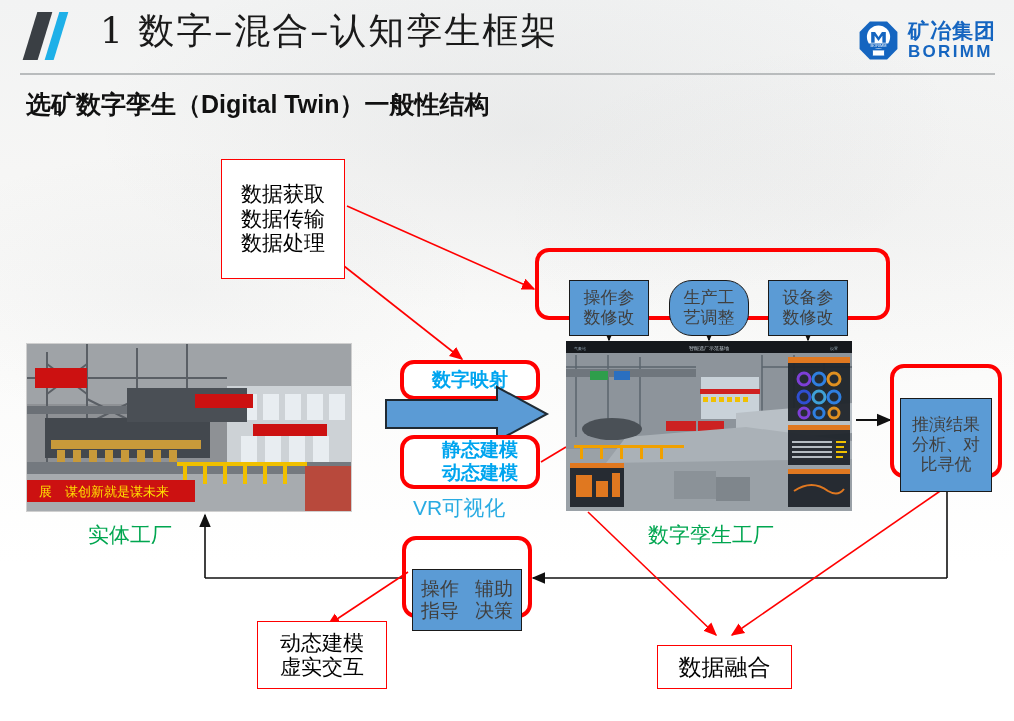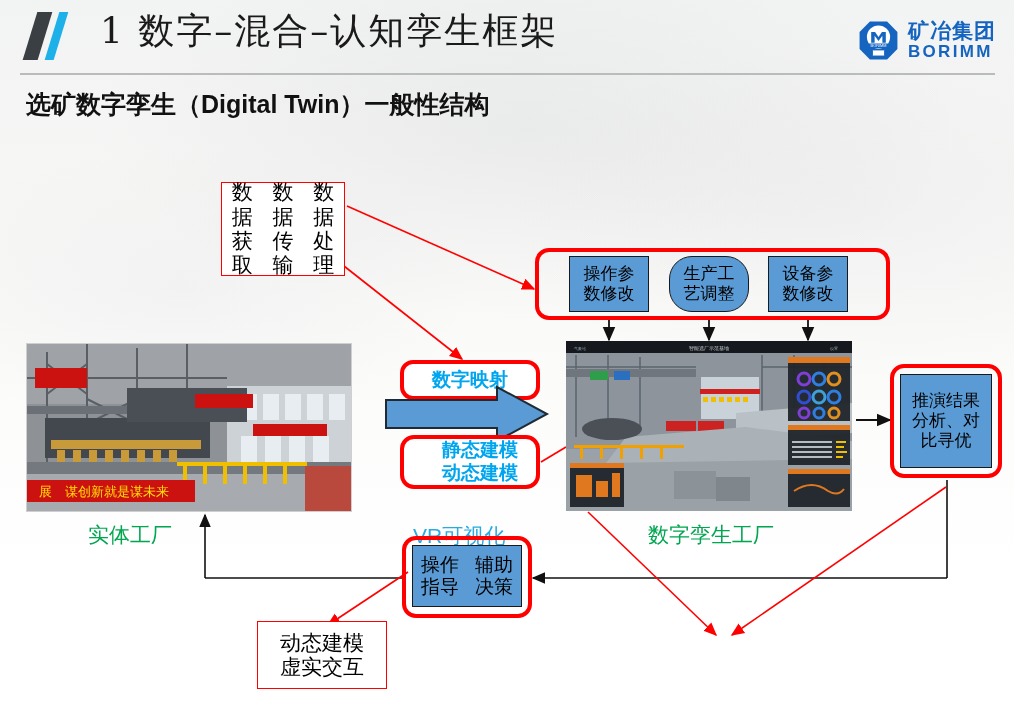--- a/index.html
+++ b/index.html
@@ -40,21 +40,21 @@
   }
   
   .rbox{
     position:absolute;background:#ffffff;border:1.5px solid #ff0000;
     display:flex;align-items:center;justify-content:center;text-align:center;
     color:#000;line-height:1.16;box-sizing:border-box;
   }
   .bluebox{
     position:absolute;background:#5b9bd5;border:1.5px solid #1a1a1a;
     display:flex;align-items:center;justify-content:center;text-align:center;
-    color:#000000;line-height:1.16;box-sizing:border-box;
+    color:#404040;line-height:1.16;box-sizing:border-box;margin-top:24px;
   }
   .redround{
     position:absolute;border:4px solid #ff0000;border-radius:14px;
     background:transparent;box-sizing:border-box;
   }
   .redround-fill{
     position:absolute;border:4px solid #ff0000;border-radius:14px;
     background:#ffffff;box-sizing:border-box;
     display:flex;align-items:center;justify-content:center;text-align:center;
     line-height:1.2;
@@ -268,66 +268,69 @@
       <rect x="4" y="122" width="54" height="5" fill="#e07820"></rect>
       <g fill="#e07820">
         <rect x="10" y="134" width="16" height="22"></rect>
           <rect x="30" y="140" width="12" height="16"></rect>
         <rect x="46" y="132" width="8" height="24"></rect>
       </g>
     </svg>
   </div>
   <div class="greentxt" style="left:648px;top:521px;">数字孪生工厂</div>
 
-  <div class="rbox" style="left:221px;top:159px;width:124px;height:94px;flex-direction:row;font-size:21px;margin-top:23px;">
+  <div class="rbox" style="left:221px;top:159px;width:124px;height:120px;flex-direction:column;font-size:21px;">
     <div>数据获取</div>
     <div>数据传输</div>
     <div>数据处理</div>
   </div>
 
   <div class="redround" style="left:535px;top:248px;width:355px;height:72px;"></div>
   <div class="bluebox" style="left:569px;top:256px;width:80px;height:56px;flex-direction:column;font-size:17px;">
     <div>操作参</div>
     <div>数修改</div>
   </div>
   <div class="bluebox" style="left:669px;top:256px;width:80px;height:56px;flex-direction:column;font-size:17px;border-radius:23px;">
     <div>生产工</div>
     <div>艺调整</div>
   </div>
   <div class="bluebox" style="left:768px;top:256px;width:80px;height:56px;flex-direction:column;font-size:17px;">
     <div>设备参</div>
     <div>数修改</div>
   </div>
 
-  <div class="redround-fill cyantxt" style="left:400px;top:360px;width:140px;height:40px;font-size:19px;border-radius:13px;">
+  <div class="redround-fill cyantxt" style="left:400px;top:360px;width:140px;height:40px;font-size:19px;">
     <span>数字映射</span>
   </div>
 
   <svg class="lay" style="pointer-events:none;" viewBox="0 0 1014 721">
     <path d="M386 400 L497 400 L497 387 L547 414 L497 441 L497 428 L386 428 Z" fill="#5b9bd5" stroke="#1f2a33" stroke-width="2"></path>
   </svg>
 
   <div class="redround-fill cyantxt" style="left:400px;top:435px;width:140px;height:54px;font-size:19px;flex-direction:column;padding-left:20px;">
     <div>静态建模</div>
     <div>动态建模</div>
   </div>
-  <div class="vrtxt" style="left:413px;top:522px;">VR可视化</div>
+  <div class="vrtxt" style="left:413px;top:494px;">VR可视化</div>
 
   <div class="redround" style="left:890px;top:364px;width:112px;height:114px;"></div>
   <div class="bluebox" style="left:900px;top:374px;width:92px;height:94px;flex-direction:column;font-size:17px;">
     <div>推演结果</div>
     <div>分析、对</div>
     <div>比寻优</div>
   </div>
 
   <div class="redround" style="left:402px;top:536px;width:130px;height:82px;"></div>
   <div class="bluebox" style="left:412px;top:545px;width:110px;height:62px;flex-direction:row;font-size:19px;">
     <div>操作指导</div>
     <div>辅助决策</div>
   </div>
 
   <div class="rbox" style="left:257px;top:621px;width:130px;height:68px;flex-direction:column;font-size:21px;">
     <div>动态建模</div>
     <div>虚实交互</div>
   </div>
 
+  <div class="rbox" style="left:657px;top:645px;width:135px;height:44px;font-size:23px;">
+    <span>数据融合</span>
+  </div>
 
 </div>
 
 </body></html>

